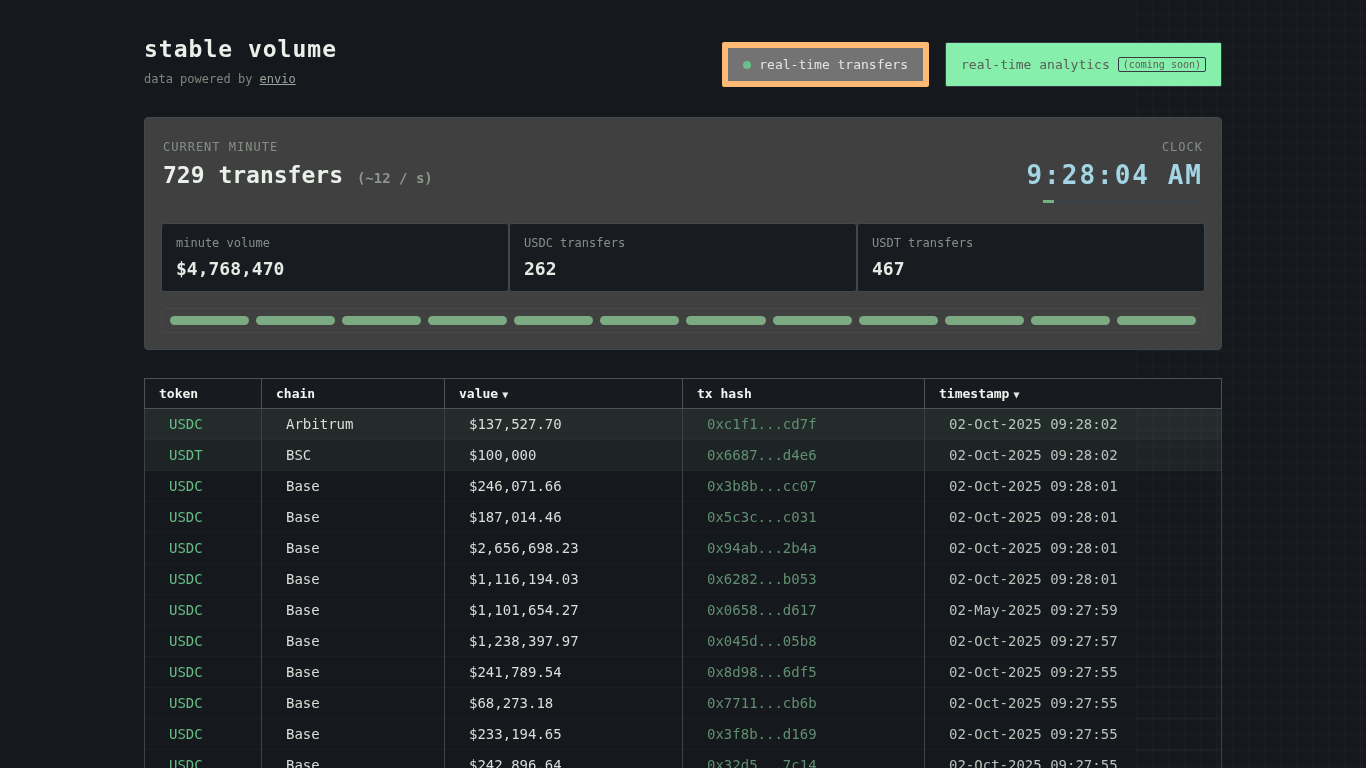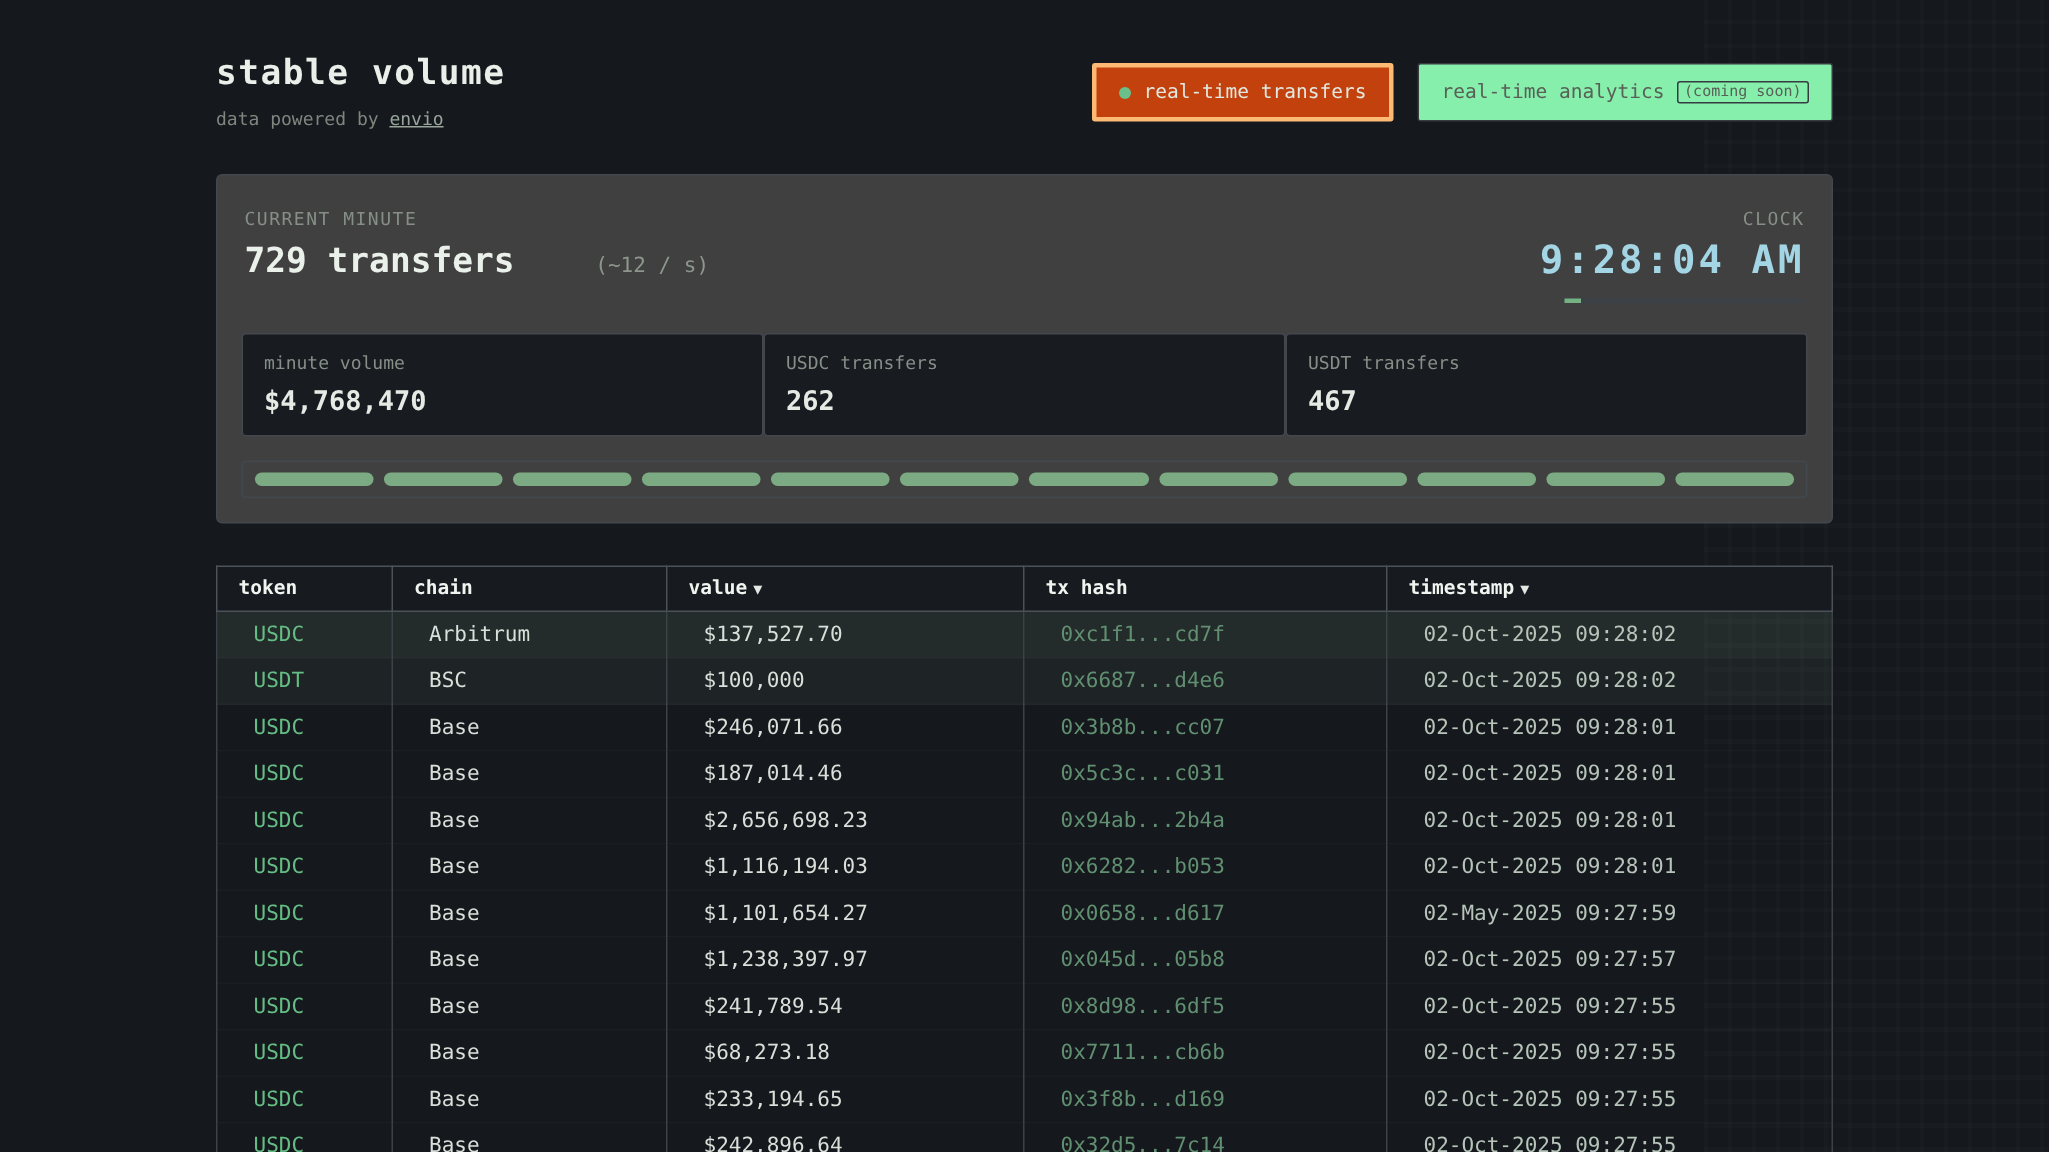--- a/index.html
+++ b/index.html
@@ -22,39 +22,39 @@
   
   .top { display: flex; justify-content: space-between; align-items: flex-start; }
   h1.title { font-size: 23px; font-weight: bold; color: #e9efe9; letter-spacing: 1px; }
   .subtitle { margin-top: 10px; font-size: 12px; color: #7e877f; }
   .subtitle a { color: #9aa59c; text-decoration: underline; cursor: pointer; }
   .tabs { display: flex; gap: 16px; margin-top: 6px; }
   .tab {
     display: inline-flex; align-items: center; gap: 8px;
     font-family: inherit; font-size: 13px;
     padding: 9px 15px; border-radius: 2px; cursor: pointer;
-    background: #c2410c; border: 3px solid #fdba74; color: #e2e8e2;
+    background: #737373; border: 6px solid #fdba74; color: #e2e8e2;
   }
   .tab .dot { width: 8px; height: 8px; border-radius: 50%; background: #6abf8a; display: inline-block; }
   .tab.disabled {
     background: #86efac; border: 1px solid #363b41; color: #596056; cursor: default;
   }
   .tab.disabled .coming { font-size: 10px; border: 1px solid #363b41; padding: 1px 4px; border-radius: 2px; }
 
   
   .panel {
     margin-top: 30px;
     border: 1px solid #42484e; border-radius: 4px;
     background: #404040;
     padding: 16px;
   }
   .panel-top { display: flex; justify-content: space-between; align-items: flex-start; padding: 6px 2px 0 2px; }
   .small-label { font-size: 12px; color: #868f87; letter-spacing: 1px; }
   .big-line { margin-top: 8px; font-size: 23px; font-weight: bold; color: #eaf0ea; }
-  .big-line .rate { font-size: 14px; color: #8d968d; font-weight: normal; margin-left: 40px; }
+  .big-line .rate { font-size: 14px; color: #8d968d; font-weight: bold; }
   .clock-side { text-align: right; }
   .clock { margin-top: 6px; font-size: 26px; font-weight: bold; color: #a3d5e4; letter-spacing: 2px; }
   .clock-progress { width: 160px; height: 3px; background: #3b4147; margin-top: 10px; margin-left: auto; position: relative; }
   .clock-progress .fill { position: absolute; left: 0; top: 0; bottom: 0; background: #74b183; }
 
   .stats { display: flex; margin-top: 20px; }
   .stat { flex: 1; border: 1px solid #42484e; border-radius: 3px; padding: 12px 14px; background: #181c21; }
   .stat .small-label { letter-spacing: 0; }
   .stat .value { margin-top: 8px; font-size: 18px; color: #e4eae4; font-weight: bold; }
 

